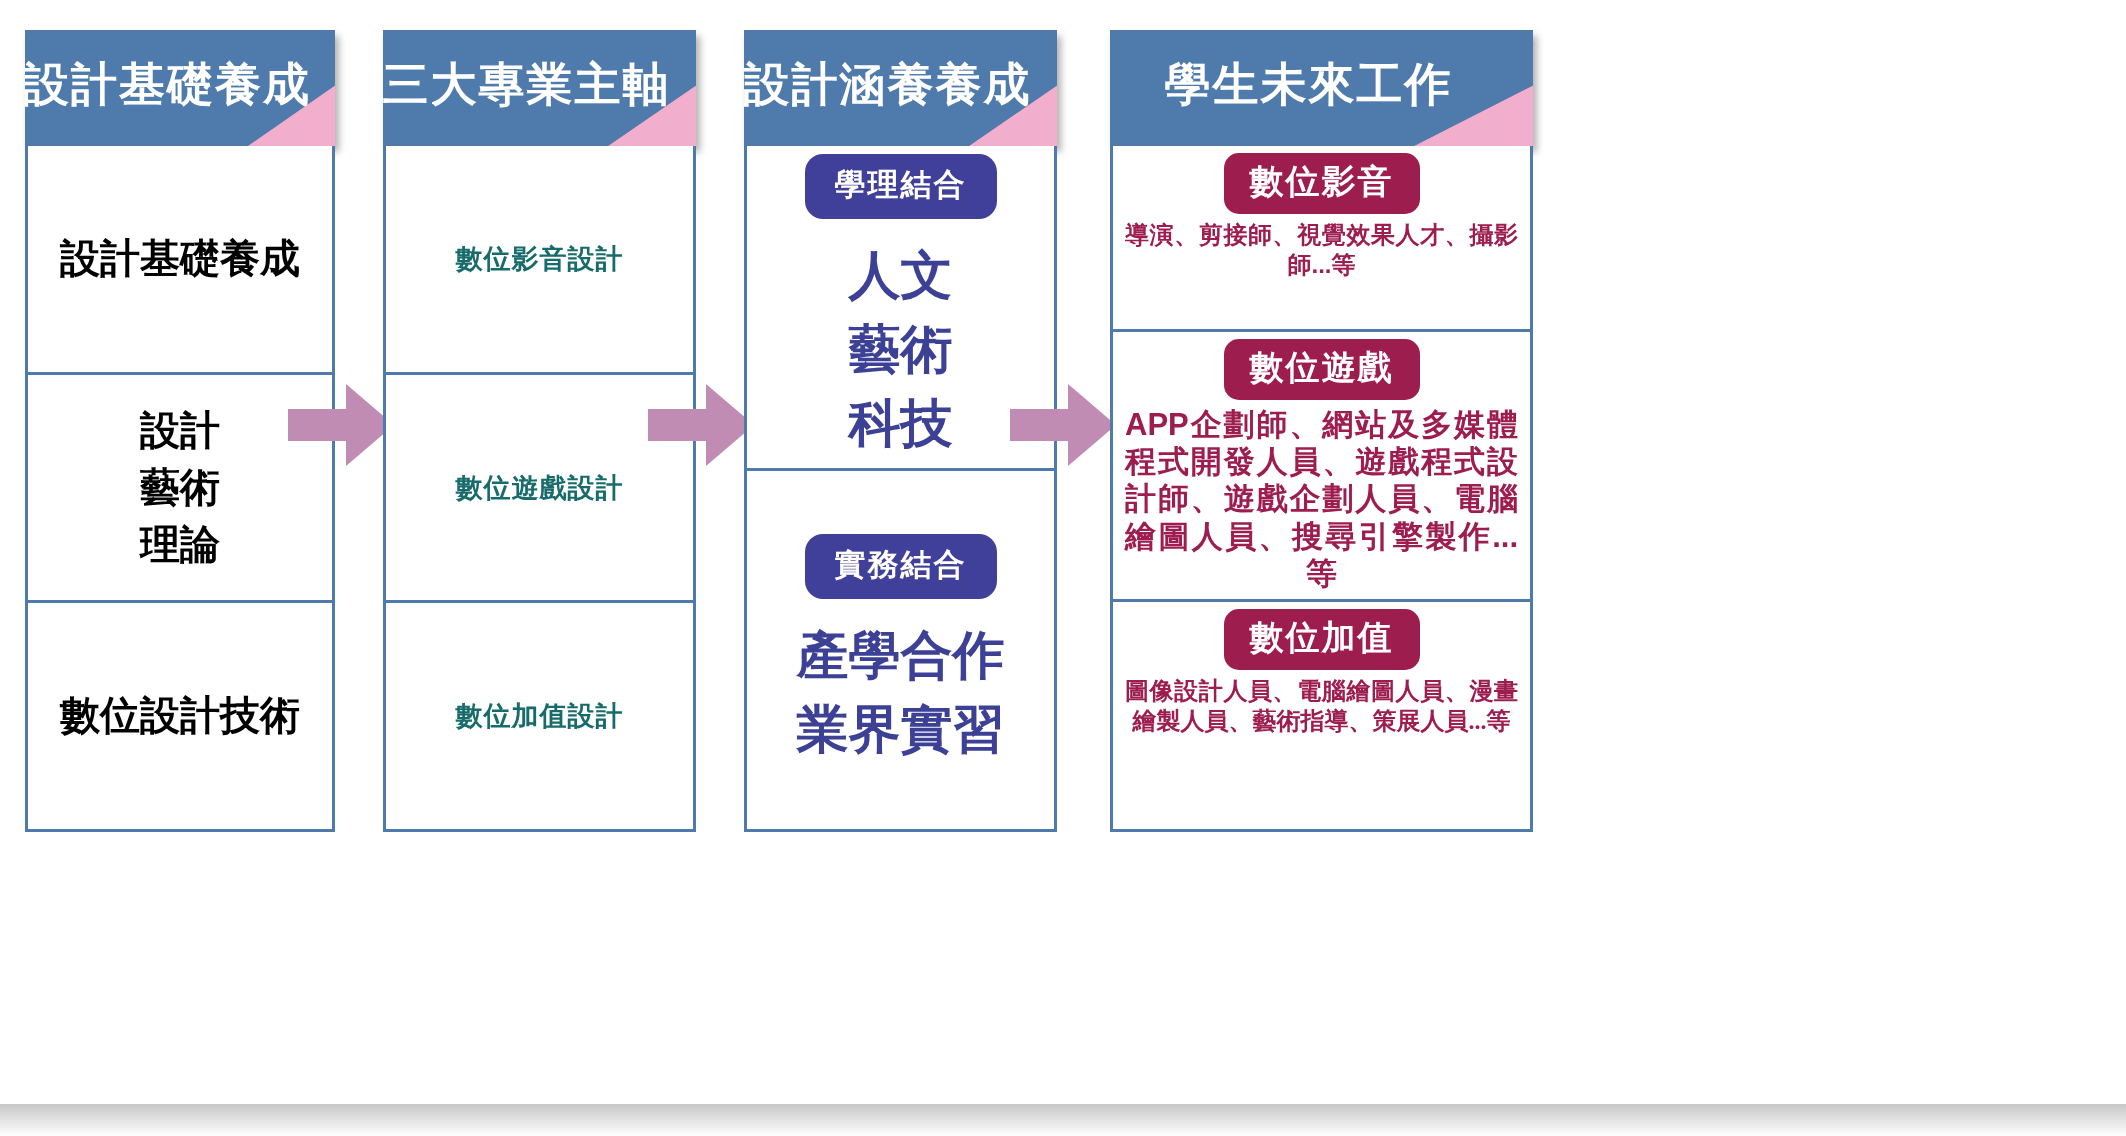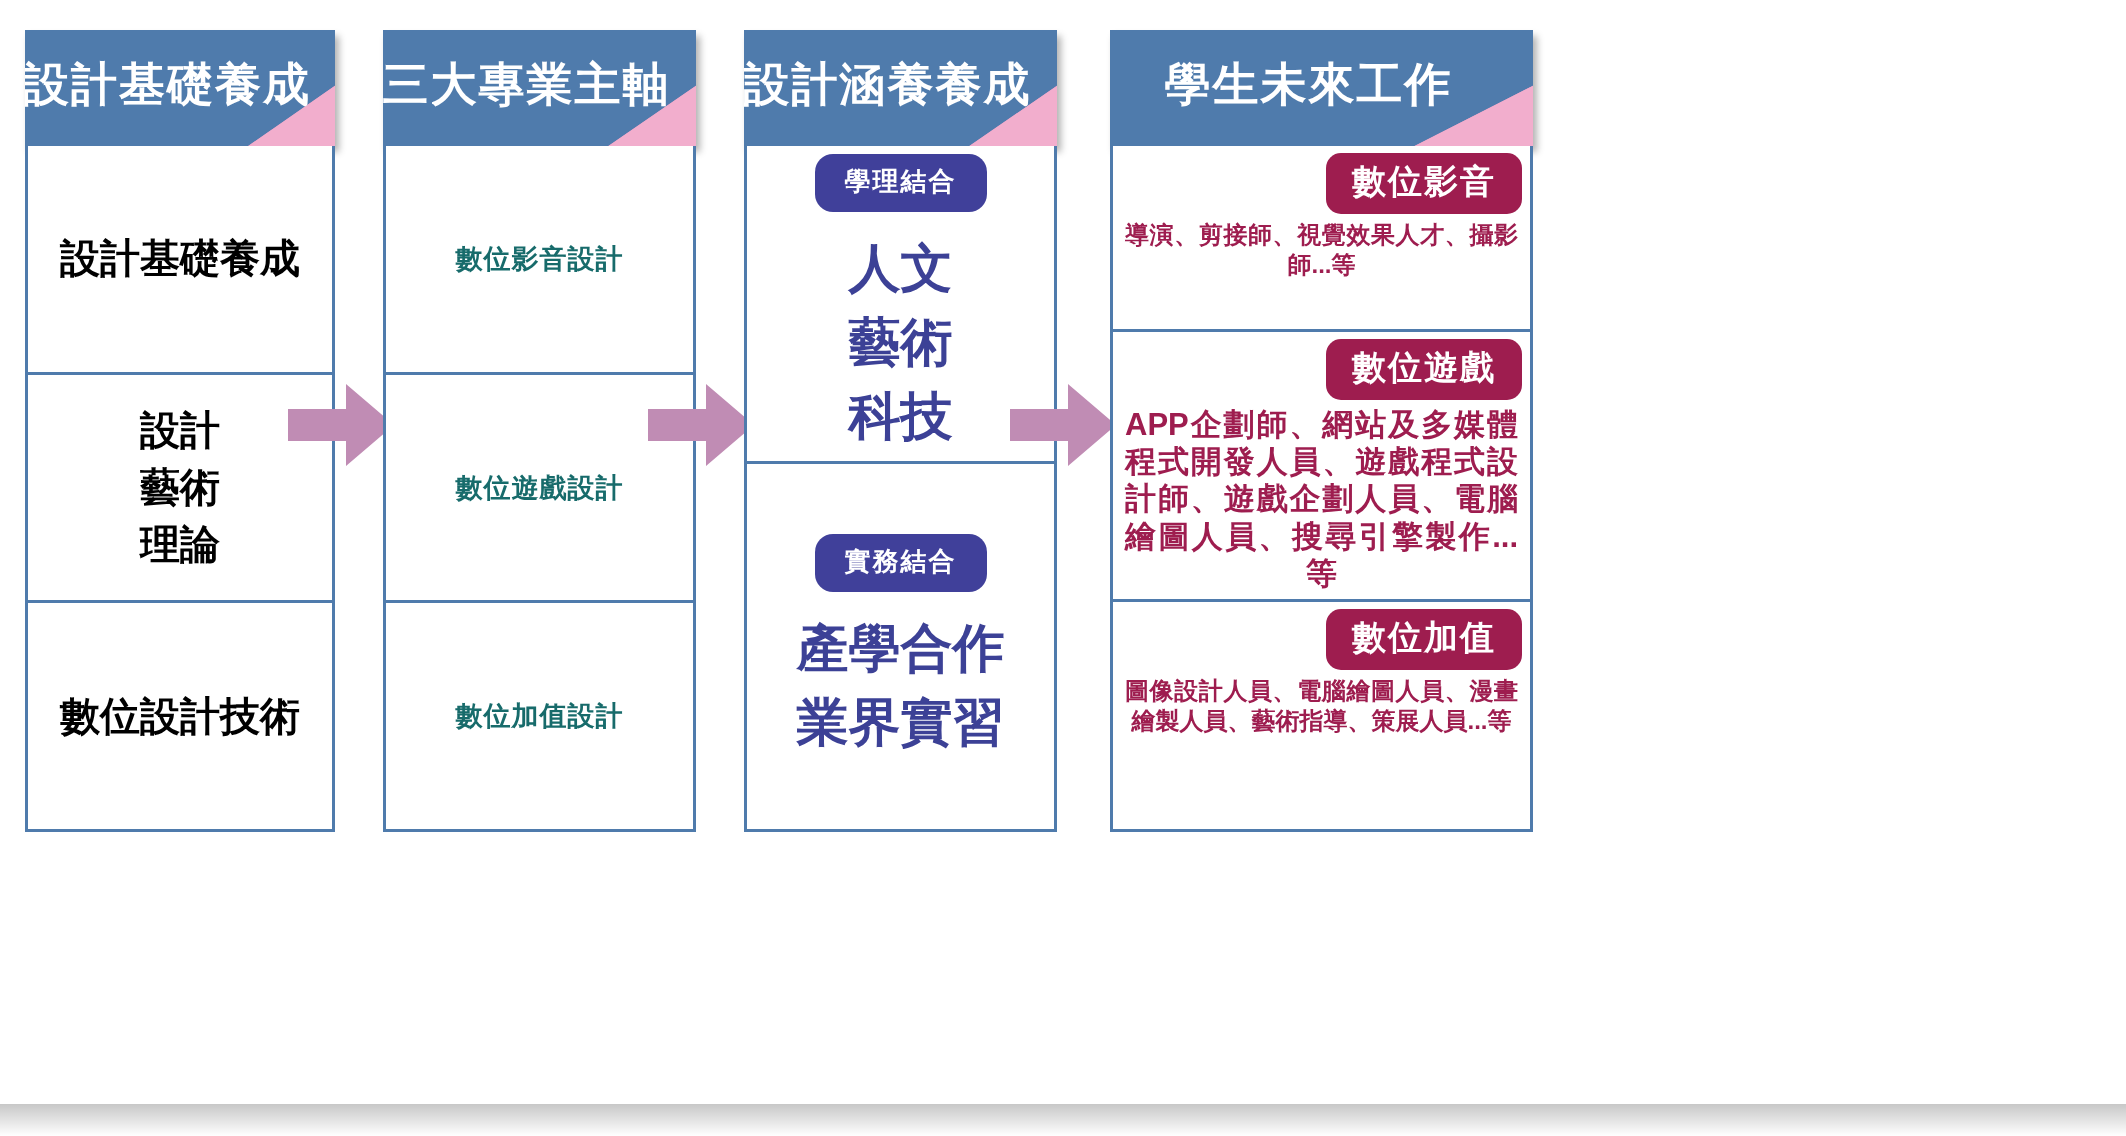--- a/index.html
+++ b/index.html
@@ -93,21 +93,21 @@
   }
 
   .cell {
     position: relative;
     display: flex;
     align-items: center;
     justify-content: center;
     text-align: center;
     border-bottom: 3px solid #4f7bac;
   }
-  .cell:last-child { border-bottom: none; }
+  .cell:last-child { border-bottom: none; font-family: Liberation Serif, serif; }
 
   
   #col1 { left: 25px; width: 310px; }
   #col1 .col-body { height: 686px; }
   #col1 .cell { flex: 1 1 0; }
   .c1-text {
     font-size: 40px;
     font-weight: 700;
     color: #000000;
     line-height: 1.42;
@@ -131,21 +131,21 @@
     flex-direction: column;
     justify-content: center;
     padding: 8px 10px;
   }
   #col3 .cell:nth-child(1) { flex: 0 0 304px; }
   #col3 .cell:nth-child(2) { flex: 1 1 auto; }
   .badge-blue {
     display: inline-block;
     background: #40409a;
     color: #ffffff;
-    font-size: 26px;
+    font-size: 31px;
     font-weight: 700;
     border-radius: 18px;
     padding: 10px 30px 13px 30px;
     letter-spacing: 2px;
     white-space: nowrap;
   }
   .c3-list {
     margin-top: 20px;
     font-size: 52px;
     font-weight: 700;
@@ -153,21 +153,20 @@
     line-height: 1.42;
   }
 
   
   #col4 { left: 1110px; width: 423px; }
   #col4 .col-body { height: 686px; }
   #col4 .cell {
     flex-direction: column;
     justify-content: flex-start;
     padding: 7px 8px 6px 8px;
-    align-items: flex-end;
   }
   #col4 .cell:nth-child(1) { flex: 0 0 186px; }
   #col4 .cell:nth-child(2) { flex: 0 0 270px; }
   #col4 .cell:nth-child(3) { flex: 1 1 auto; }
   .badge-maroon {
     display: inline-block;
     background: #9e1d4f;
     color: #ffffff;
     font-size: 34px;
     font-weight: 700;

